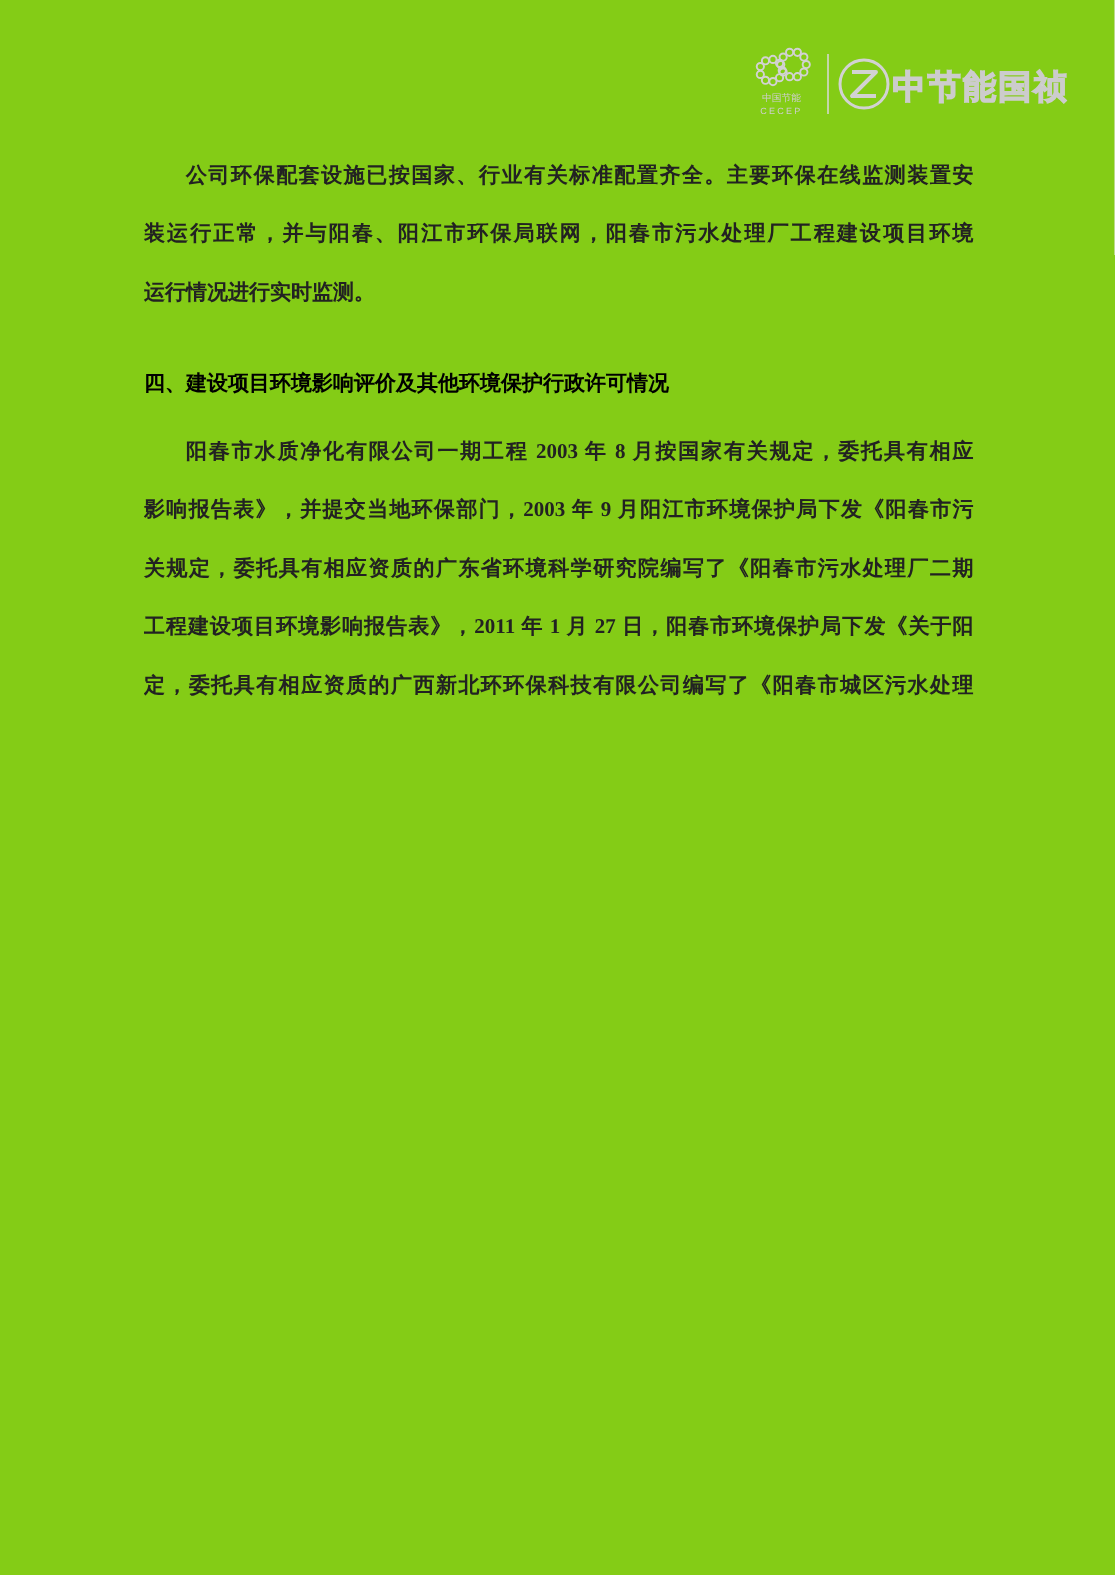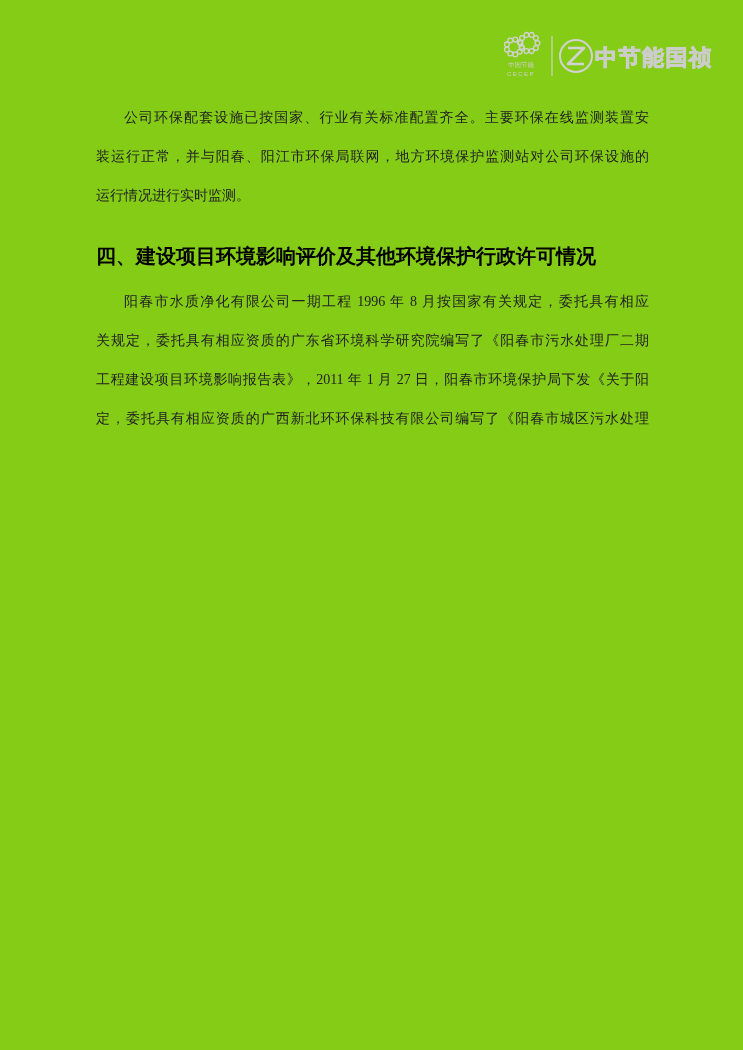--- a/index.html
+++ b/index.html
@@ -33,32 +33,33 @@
   }
 
   .line {
     height: 39px;
     line-height: 39px;
     font-size: 14px;
     text-align: justify;
     text-align-last: justify;
     overflow: hidden;
     white-space: nowrap;
+    font-weight: bold;
   }
   .line.short {
     text-align: left;
     text-align-last: left;
     white-space: normal;
   }
   .line.ind { text-indent: 2em; }
 
   .heading {
     height: 39px;
     line-height: 39px;
-    font-size: 20px;
+    font-size: 14px;
     font-weight: bold;
     color: #000000;
     margin-top: 22px;
     margin-bottom: 6px;
     white-space: nowrap;
     overflow: hidden;
   }
 </style>
 </head>
 <body>
@@ -98,27 +99,28 @@
       <path d="M 68 18 H 84 L 68 34 H 84" stroke-width="2.6" stroke-linejoin="round"></path>
     </g>
 
     <text x="95" y="35" font-size="22" font-weight="bold" letter-spacing="1.5" fill="#ffffff" stroke="#cccccc" stroke-width="0.9">中节能国祯</text>
   </svg>
 
   <div class="content">
 
     <div class="para">
       <div class="line ind">公司环保配套设施已按国家、行业有关标准配置齐全。主要环保在线监测装置安</div>
-      <div class="line">装运行正常，并与阳春、阳江市环保局联网，地方环境保护监测站对公司环保设施的</div>
+      <div class="line">装运行正常，并与阳春、阳江市环保局联网，阳春市污水处理厂工程建设项目环境</div>
       <div class="line short">运行情况进行实时监测。</div>
     </div>
 
     <div class="heading">四、建设项目环境影响评价及其他环境保护行政许可情况</div>
 
     <div class="para">
-      <div class="line ind">阳春市水质净化有限公司一期工程 1996 年 8 月按国家有关规定，委托具有相应</div>
+      <div class="line ind">阳春市水质净化有限公司一期工程 2003 年 8 月按国家有关规定，委托具有相应</div>
+      <div class="line">影响报告表》，并提交当地环保部门，2003 年 9 月阳江市环境保护局下发《阳春市污</div>
       <div class="line">关规定，委托具有相应资质的广东省环境科学研究院编写了《阳春市污水处理厂二期</div>
       <div class="line">工程建设项目环境影响报告表》，2011 年 1 月 27 日，阳春市环境保护局下发《关于阳</div>
       <div class="line">定，委托具有相应资质的广西新北环环保科技有限公司编写了《阳春市城区污水处理</div>
     </div>
 
   </div>
 </div>
 
 </body></html>

